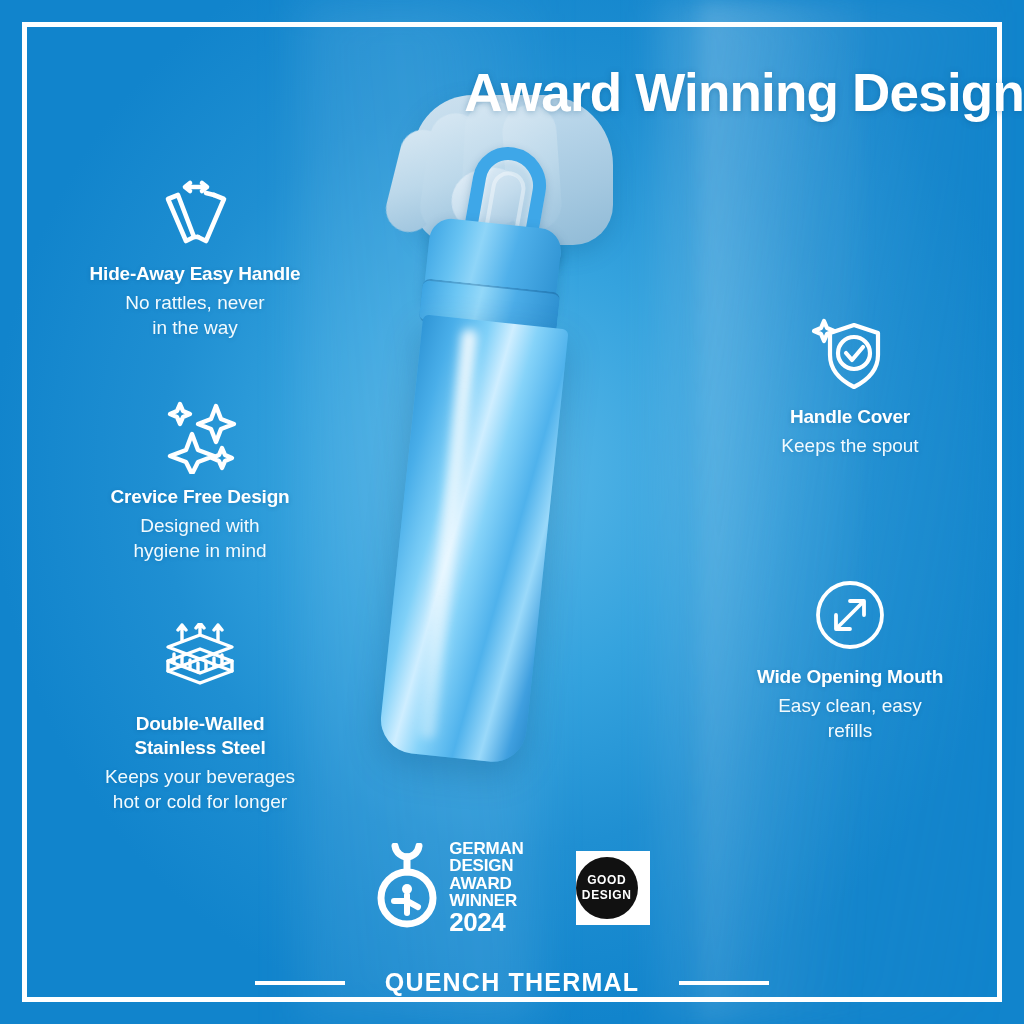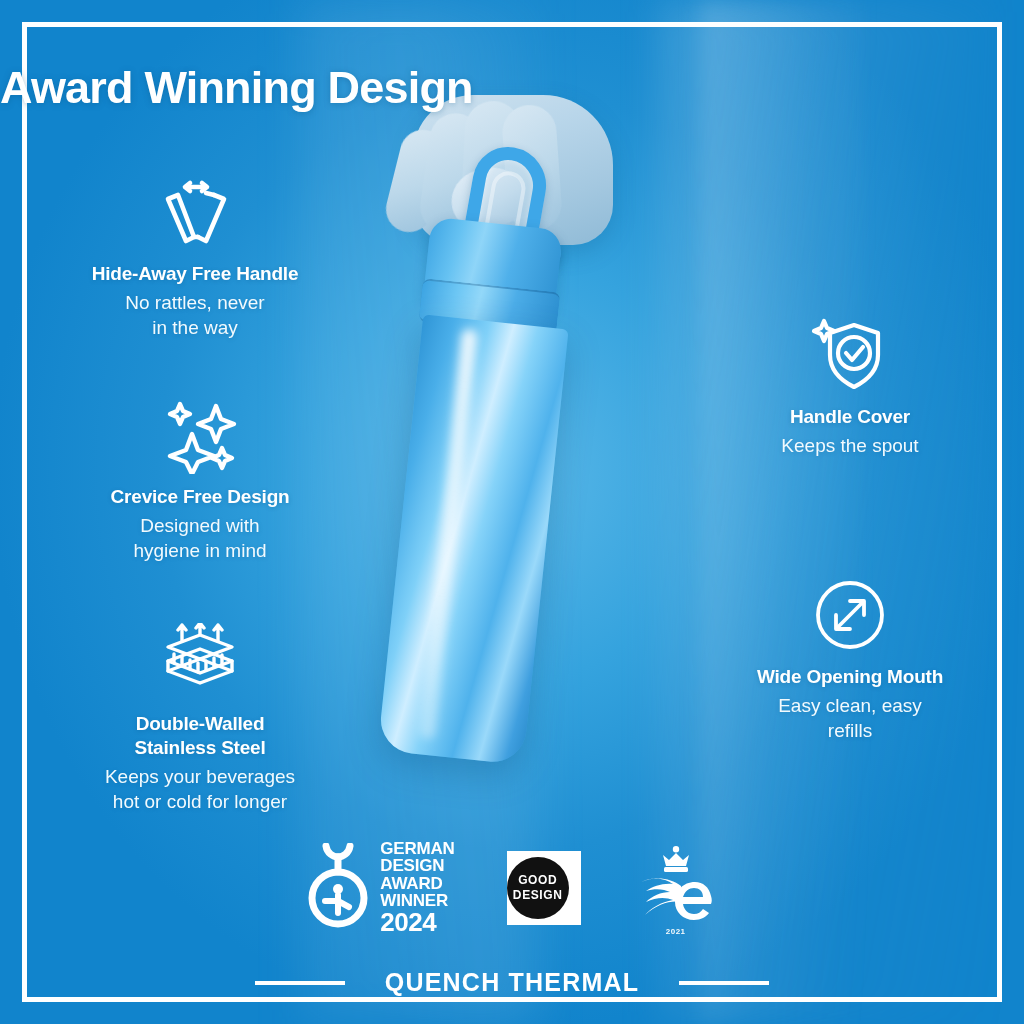--- a/index.html
+++ b/index.html
@@ -56,23 +56,23 @@
     border: 5px solid #ffffff;
     box-sizing: border-box;
     pointer-events: none;
   }
 
   
   .title {
     position: absolute;
     top: 62px; left: 0;
     width: 1024px;
-    text-align: left;
+    text-align: right;
     color: #ffffff;
-    font-size: 45px;
+    font-size: 53px;
     font-weight: bold;
     letter-spacing: -0.8px;
     text-shadow: 0 1px 6px rgba(10,80,130,0.35);
   }
 
   
   #product {
     position: absolute;
     left: 355px; top: 95px;
     width: 330px; height: 700px;
@@ -337,21 +337,21 @@
       <svg width="78" height="70" viewBox="0 0 78 70" fill="none" stroke="#ffffff" stroke-width="4.6" stroke-linecap="round" stroke-linejoin="round">
         <path d="M22 18 L12 22 L30 64 L38 60 Z"></path>
         <path d="M42 60 L50 64 L68 22 L58 18"></path>
         <path d="M42 60 L38 60"></path>
         <path d="M58 18 L50 16"></path>
         <path d="M30 10 L50 10"></path>
         <path d="M34 6 L29 10 L34 14"></path>
         <path d="M46 6 L51 10 L46 14"></path>
       </svg>
     </div>
-    <div class="f-title">Hide-Away Free Handle</div>
+    <div class="f-title">Hide-Away Easy Handle</div>
     <div class="f-desc">
       <div>No rattles, never</div>
       <div>in the way</div>
     </div>
   </div>
 
   <div class="feature feat-crevice">
     <div class="icon">
       <svg width="84" height="78" viewBox="0 0 84 78" fill="none" stroke="#ffffff" stroke-width="4.4" stroke-linejoin="round">
         <path d="M34 38 L40 54 L56 60 L40 66 L34 78 L28 66 L12 60 L28 54 Z"></path>
@@ -445,33 +445,20 @@
       </span>
     </div>
 
     <div class="good-design">
       <div class="gd-circle">
         <span>GOOD</span>
         <span>DESIGN</span>
       </div>
     </div>
 
-    <div class="queens">
-      <svg width="86" height="84" viewBox="0 0 86 84" fill="#ffffff">
-
-        <path d="M43 4 a3.2 3.2 0 1 1 0 6.4 a3.2 3.2 0 1 1 0 -6.4 Z"></path>
-        <path d="M30 13 L33 24 L53 24 L56 13 L50 18 L43 11 L36 18 Z"></path>
-        <rect x="31" y="25" width="24" height="5" rx="1.6"></rect>
-
-        <path d="M8 40 C20 34 32 36 40 42 C30 41 20 44 13 49 C22 46 31 47 37 50 C28 50 19 54 13 60 C23 55 33 55 40 58 C28 60 18 66 12 73 C24 62 38 58 48 60 L48 44 C38 36 22 34 8 40 Z"></path>
-
-        <path d="M62 40 C50 40 42 49 42 60 C42 70 50 78 61 78 C68 78 73 75 76 71 L70 67 C68 70 65 72 61 72 C55 72 51 68 50 62 L78 62 C79 60 79 57 78 54 C76 45 70 40 62 40 Z M50 55 C52 49 56 46 61 46 C66 46 70 49 70 55 Z"></path>
-      </svg>
-      <div class="yr">2021</div>
-    </div>
 
   </div>
 
   <div class="footer">
     <div class="rule"></div>
     <div class="brand">QUENCH THERMAL</div>
     <div class="rule"></div>
   </div>
 
 </div>

